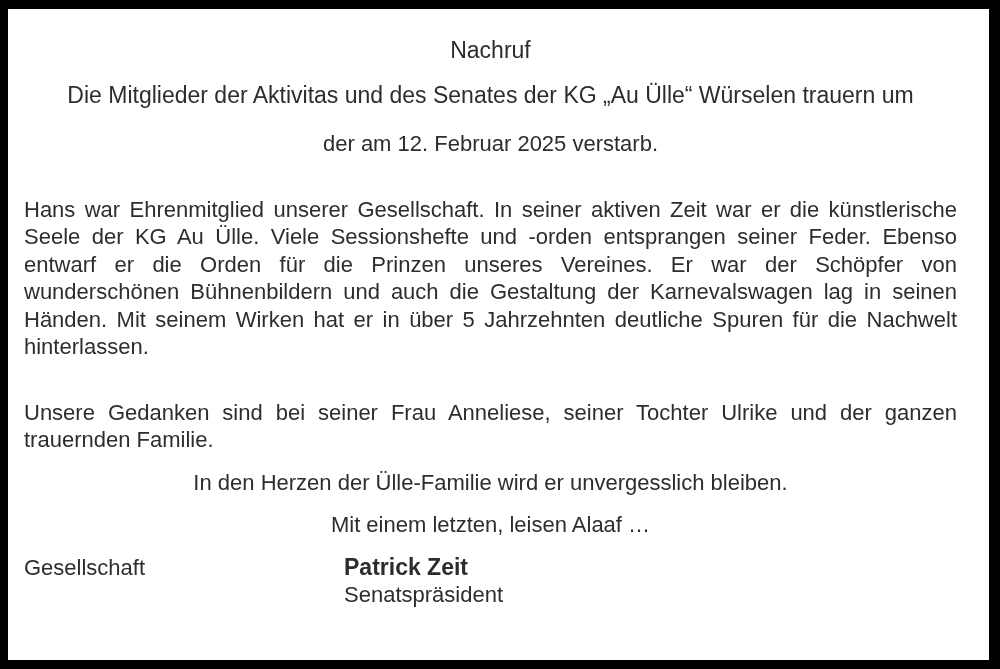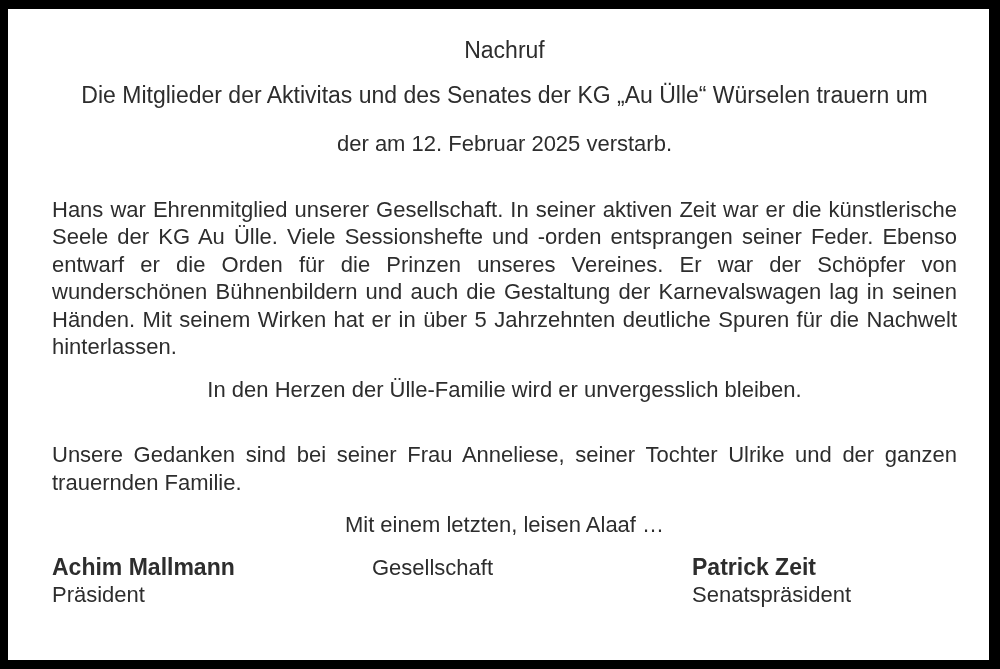--- a/index.html
+++ b/index.html
@@ -15,21 +15,21 @@
     color: #2d2d2d;
   }
   .page-frame {
     position: absolute;
     inset: 0;
     box-sizing: border-box;
     border-style: solid;
     border-color: #000000;
     border-width: 9px 11px 9px 8px;
     background: #ffffff;
-    padding: 27px 32px 0 44px;
+    padding: 27px 32px 0 16px;
     overflow: hidden;
   }
   .title {
     font-size: 23px;
     line-height: 28px;
     font-weight: 400;
     text-align: center;
     margin: 0;
   }
   .intro {
@@ -90,32 +90,28 @@
 
   <div class="title">Nachruf</div>
 
   <div class="intro">Die Mitglieder der Aktivitas und des Senates der KG „Au Ülle“ Würselen trauern um</div>
 
 
   <p class="body-text death-line left">der am 12. Februar 2025 verstarb.</p>
 
   <p class="body-text para-first justified">Hans war Ehrenmitglied unserer Gesellschaft. In seiner aktiven Zeit war er die künstlerische Seele der KG Au Ülle. Viele Sessionshefte und -orden entsprangen seiner Feder. Ebenso entwarf er die Orden für die Prinzen unseres Vereines. Er war der Schöpfer von wunderschönen Bühnenbildern und auch die Gestaltung der Karnevalswagen lag in seinen Händen. Mit seinem Wirken hat er in über 5 Jahrzehnten deutliche Spuren für die Nachwelt hinterlassen.</p>
 
+  <p class="body-text justified">Unsere Gedanken sind bei seiner Frau Anneliese, seiner Tochter Ulrike und der ganzen trauernden Familie.</p>
+
   <p class="body-text left">In den Herzen der Ülle-Familie wird er unvergesslich bleiben.</p>
-
-  <p class="body-text justified">Unsere Gedanken sind bei seiner Frau Anneliese, seiner Tochter Ulrike und der ganzen trauernden Familie.</p>
 
   <p class="body-text left">Mit einem letzten, leisen Alaaf …</p>
 
   <div class="signature-row">
 
-    <div class="signature-block">
-      <p class="signatory-name">Achim Mallmann</p>
-      <p class="signatory-role">Präsident</p>
-    </div>
 
     <div class="signature-block">
       <p class="signatory-role">Gesellschaft</p>
     </div>
 
     <div class="signature-block">
       <p class="signatory-name">Patrick Zeit</p>
       <p class="signatory-role">Senatspräsident</p>
     </div>
 

